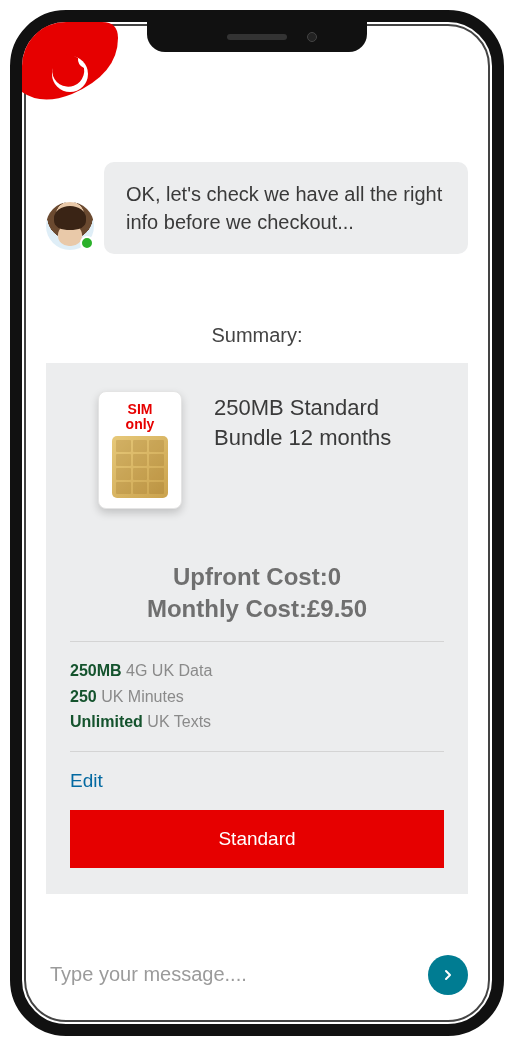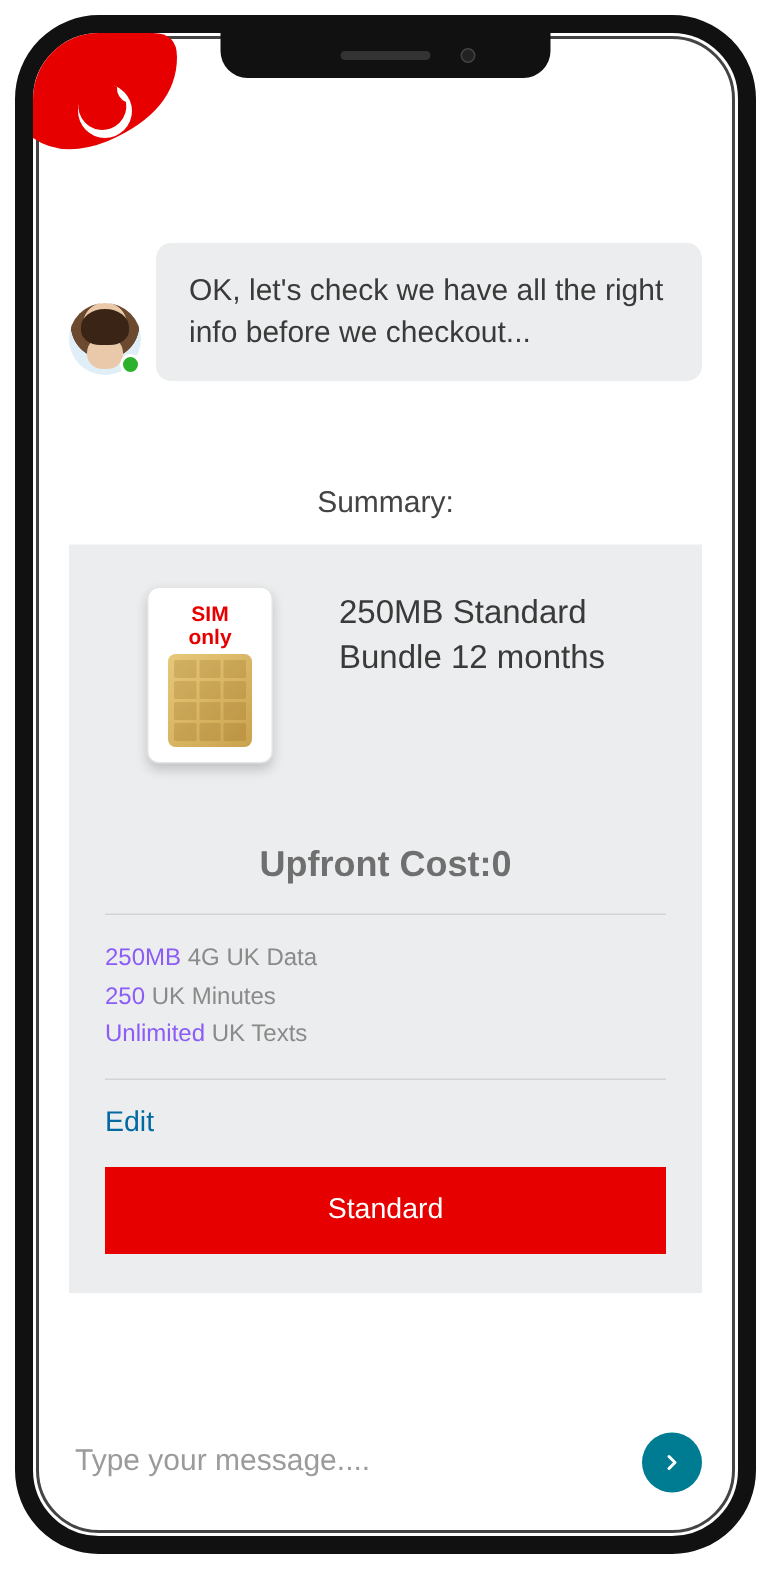--- a/index.html
+++ b/index.html
@@ -148,21 +148,21 @@
     margin-top: 70px;
     margin-bottom: 16px;
     font-weight: 500;
   }
   .summary-card {
     background: #ecedee;
     padding: 24px 24px 26px;
   }
   .product-row {
     display: flex;
-    gap: 44px;
+    gap: 32px;
     align-items: flex-start;
     padding: 4px 28px 24px;
   }
   .sim-card {
     width: 84px;
     height: 118px;
     background: #fff;
     border-radius: 8px;
     box-shadow: 0 4px 8px rgba(0,0,0,0.18);
     position: relative;
@@ -211,21 +211,21 @@
     font-size: 24px;
     font-weight: 600;
     padding: 2px 0;
   }
   .divider {
     border: none;
     border-top: 1px solid #d4d4d4;
     margin: 16px 0;
   }
   .features { color: #8a8a8a; font-size: 16px; line-height: 1.6; }
-  .features b { color: #8b5cf6; font-weight: 400; }
+  .features b { color: #14532d; font-weight: 700; }
   .edit-link {
     display: block;
     text-align: left;
     color: #0369a1;
     font-size: 19px;
     margin: 18px 0 18px;
     cursor: pointer;
   }
   .confirm-btn {
     display: block;
@@ -325,20 +325,24 @@
           </div>
         </div>
         <div class="product-name">250MB Standard Bundle 12 months</div>
       </div>
 
       <div class="cost-block">
         <div class="cost-row">
           <span>Upfront Cost:</span>
           <span>0</span>
         </div>
+        <div class="cost-row">
+          <span>Monthly Cost:</span>
+          <span>£9.50</span>
+        </div>
       </div>
 
       <hr class="divider">
 
       <div class="features">
         <div><b>250MB</b> <span>4G UK Data</span></div>
         <div><b>250</b> <span>UK Minutes</span></div>
         <div><b>Unlimited</b> <span>UK Texts</span></div>
       </div>
 

